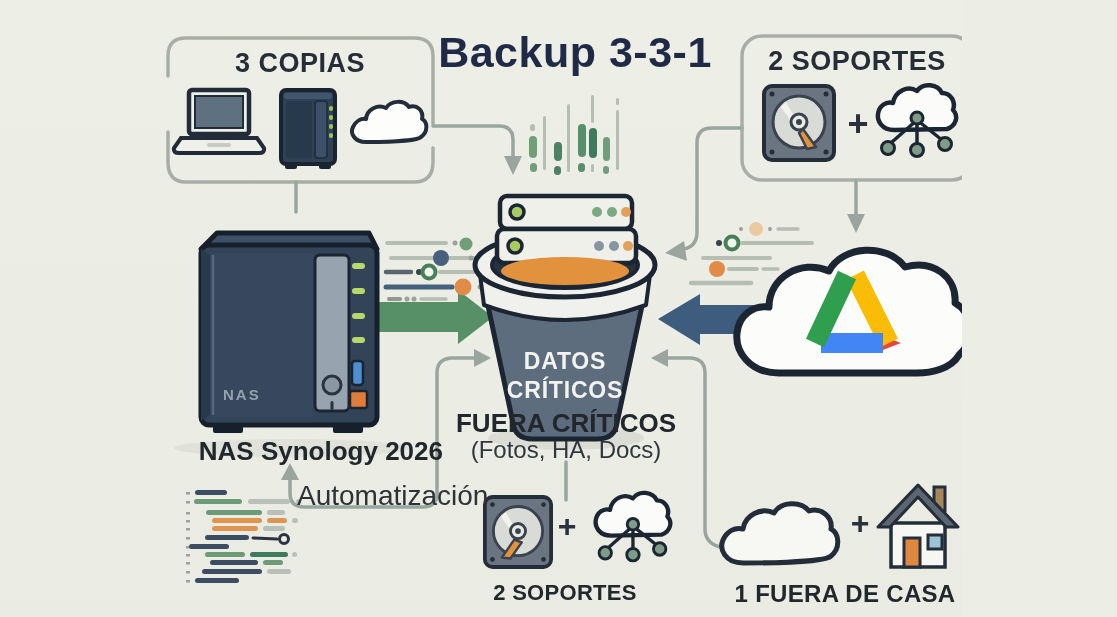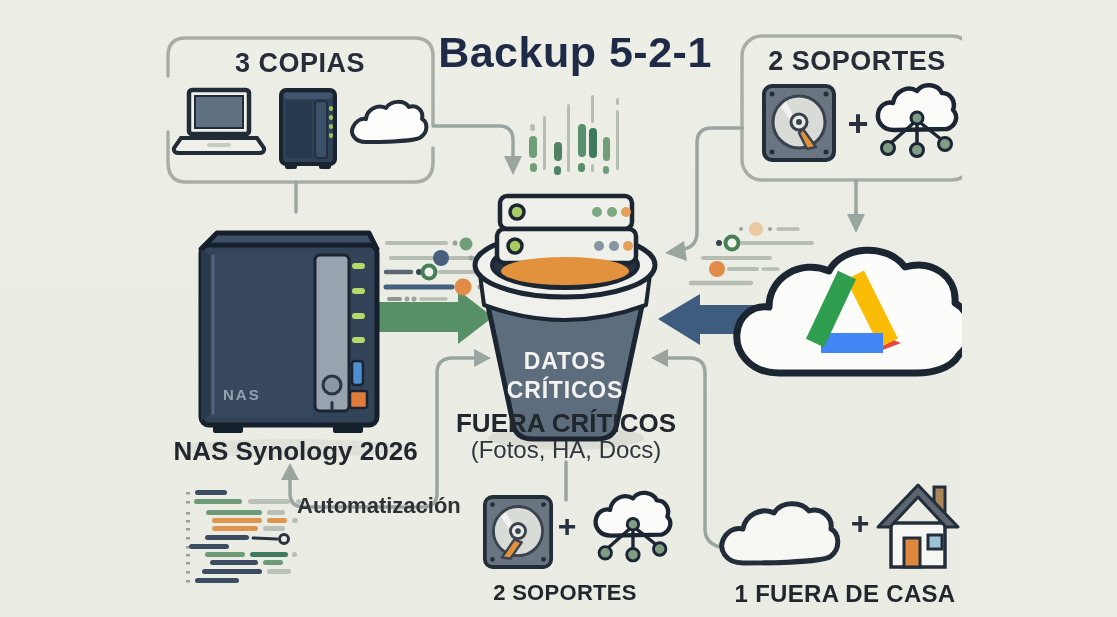--- a/index.html
+++ b/index.html
@@ -9,25 +9,25 @@
     font-family:"Liberation Sans",sans-serif;
   }
   .abs{position:absolute;}
   svg{display:block;overflow:visible;}
   .title{
     left:360px;top:28px;width:430px;text-align:center;
     font-size:43px;font-weight:800;color:#1f2a47;letter-spacing:.5px;
   }
   .box-label{font-size:27px;font-weight:800;color:#272d38;letter-spacing:.5px;text-align:center;}
   .plus{font-size:32px;font-weight:800;color:#2b313c;}
-  .nas-label{left:158px;top:436px;width:275px;text-align:center;font-size:26px;font-weight:800;color:#22272e;}
+  .nas-label{left:168px;top:436px;width:275px;text-align:right;font-size:26px;font-weight:800;color:#22272e;}
   .caption-1{left:430px;top:408px;width:272px;text-align:center;font-size:26px;font-weight:800;color:#22272e;}
   .caption-2{left:430px;top:436px;width:272px;text-align:center;font-size:24px;font-weight:500;color:#30363d;}
   .gdrive-label{left:733px;top:394px;width:244px;text-align:center;font-size:30px;font-weight:500;color:#6d7680;}
-  .auto-text{left:297px;top:492px;width:190px;font-size:22px;font-weight:700;color:#2e3237;line-height:28px;}
+  .auto-text{left:297px;top:482px;width:190px;font-size:28px;font-weight:400;color:#2e3237;line-height:28px;}
   .bottom-label{font-size:22px;font-weight:800;color:#22272e;text-align:center;letter-spacing:.3px;}
   .bucket-text{font:800 23px "Liberation Sans",sans-serif;letter-spacing:.8px;fill:#f3f4f0;}
   .nas-badge{font:700 15px "Liberation Sans",sans-serif;letter-spacing:2px;fill:#94a1ae;}
 </style>
 </head>
 <body>
 
 <div class="stage">
 
   <svg class="abs" style="left:0;top:0" width="1117" height="617" viewBox="0 0 1117 617">
@@ -321,15 +321,15 @@
       <rect x="14" y="92" width="44" height="5" rx="2.5" fill="#3c4c63"></rect>
     </g>
     <line x1="72" y1="52" x2="96" y2="53" stroke="#2b3340" stroke-width="3" stroke-linecap="round"></line>
     <circle cx="103" cy="53" r="4.5" fill="none" stroke="#2b3340" stroke-width="3"></circle>
   </svg>
 
   <div class="abs auto-text">
     <div>Automatización</div>
   </div>
 
-  <div class="abs title">Backup 5-2-1</div>
+  <div class="abs title">Backup 3-3-1</div>
 
 </div>
 
 </body></html>

